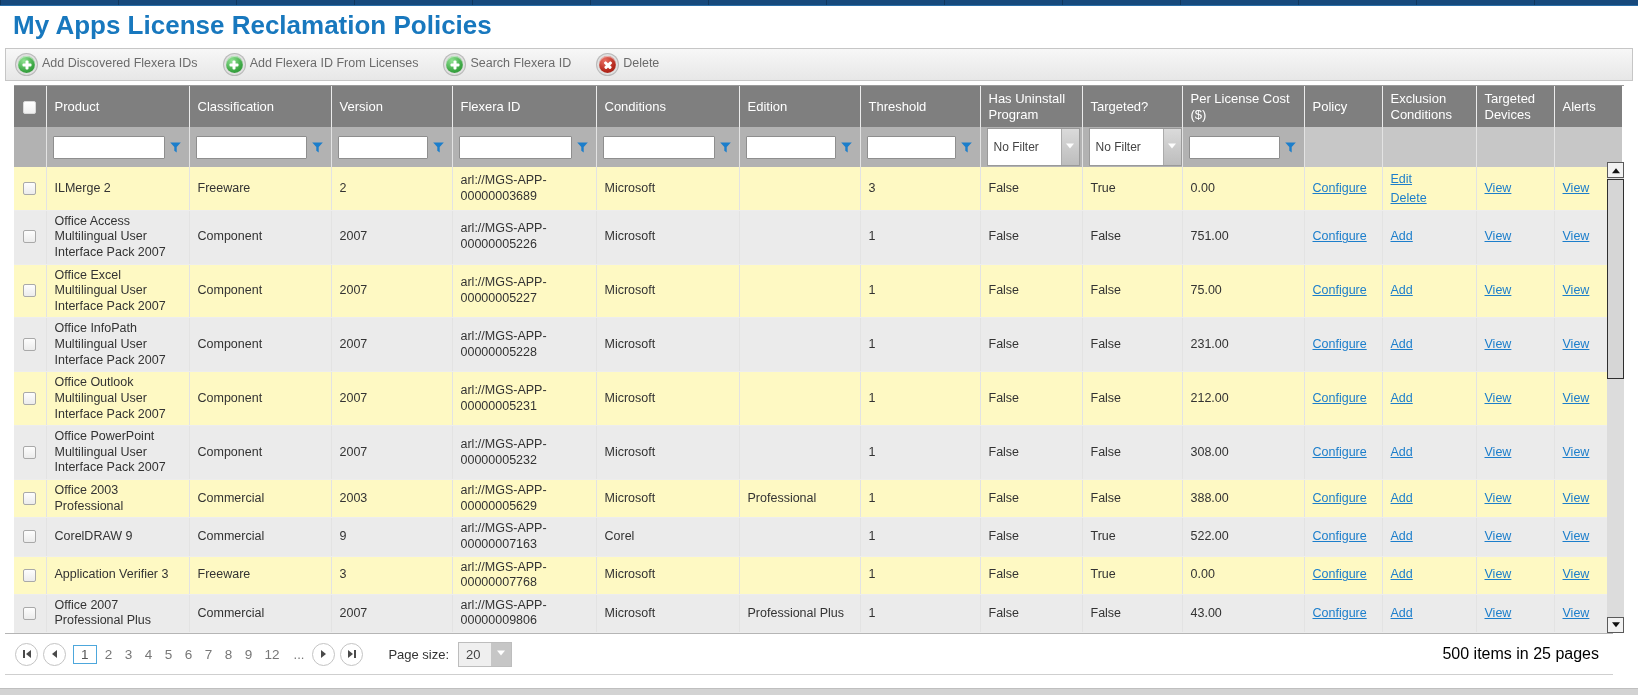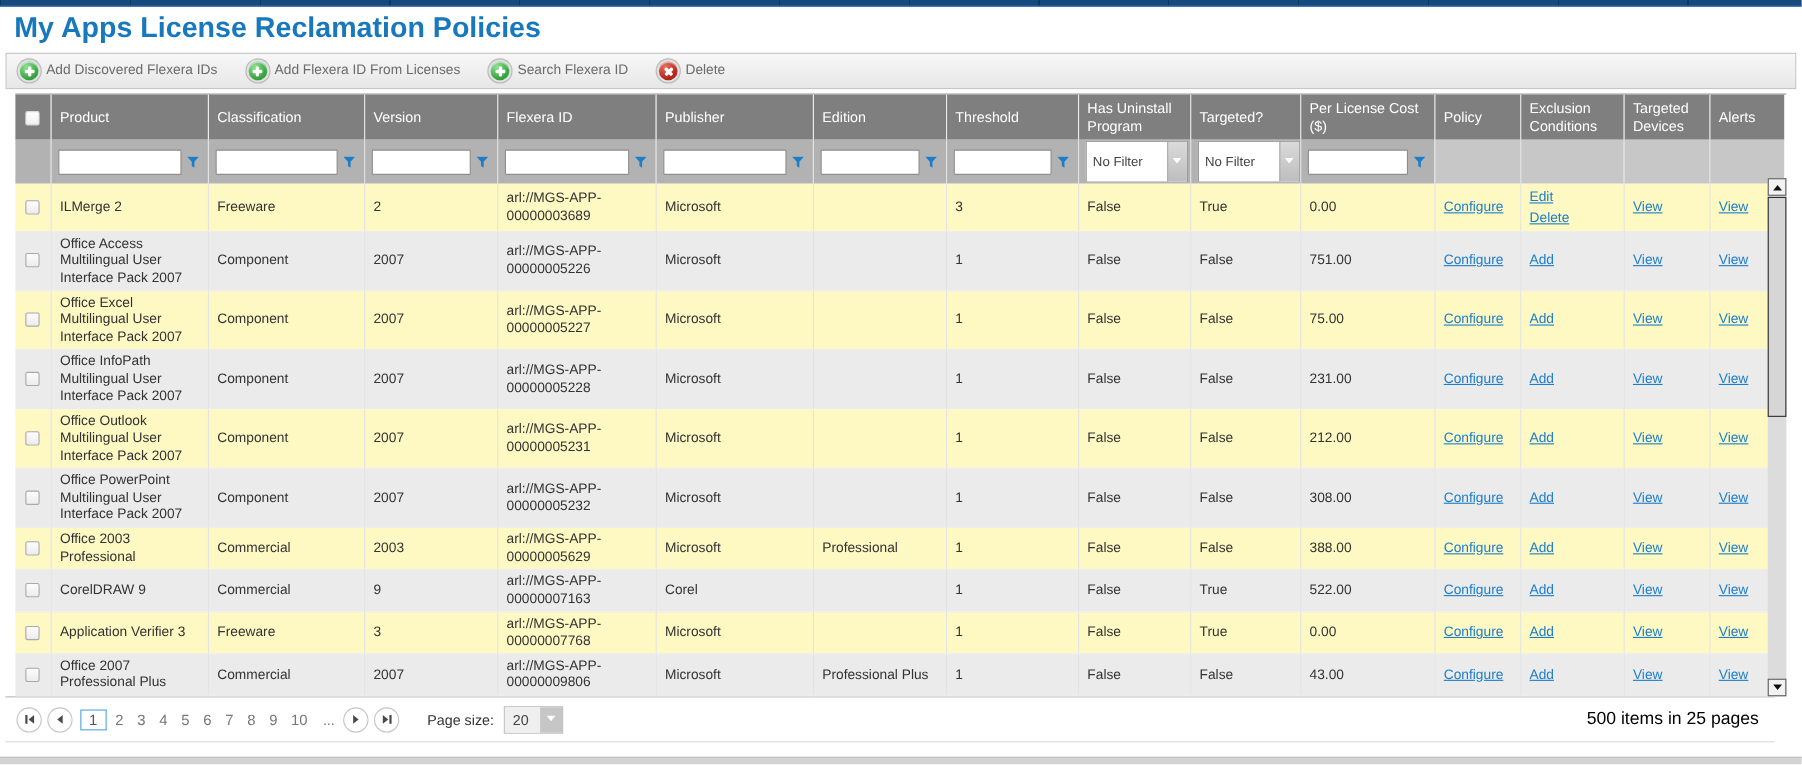--- a/index.html
+++ b/index.html
@@ -155,21 +155,21 @@
         <col style="width:78px">
         <col style="width:68px">
     </colgroup>
     <thead id="grid-head">
         <tr>
           <th class="cbcol"><span class="cbx"></span></th>
           <th><span>Product</span></th>
           <th><span>Classification</span></th>
           <th><span>Version</span></th>
           <th><span>Flexera ID</span></th>
-          <th><span>Publisher</span></th>
+          <th><span>Conditions</span></th>
           <th><span>Edition</span></th>
           <th><span>Threshold</span></th>
           <th><span>Has Uninstall Program</span></th>
           <th><span>Targeted?</span></th>
           <th><span>Per License Cost ($)</span></th>
           <th><span>Policy</span></th>
           <th><span>Exclusion Conditions</span></th>
           <th><span>Targeted Devices</span></th>
           <th><span>Alerts</span></th>
         </tr>
@@ -467,21 +467,21 @@
   <span class="pages" id="pages">
       <span class="pg cur">1</span>
       <span class="pg">2</span>
       <span class="pg">3</span>
       <span class="pg">4</span>
       <span class="pg">5</span>
       <span class="pg">6</span>
       <span class="pg">7</span>
       <span class="pg">8</span>
       <span class="pg">9</span>
-      <span class="pg">10</span>
+      <span class="pg">12</span>
     </span>
   <span class="dots">...</span>
   <span class="pgbtn">
       <span class="tr"></span>
     </span>
   <span class="pgbtn">
       <span class="tr"></span>
       <span class="vb"></span>
     </span>
   <span class="psize">

